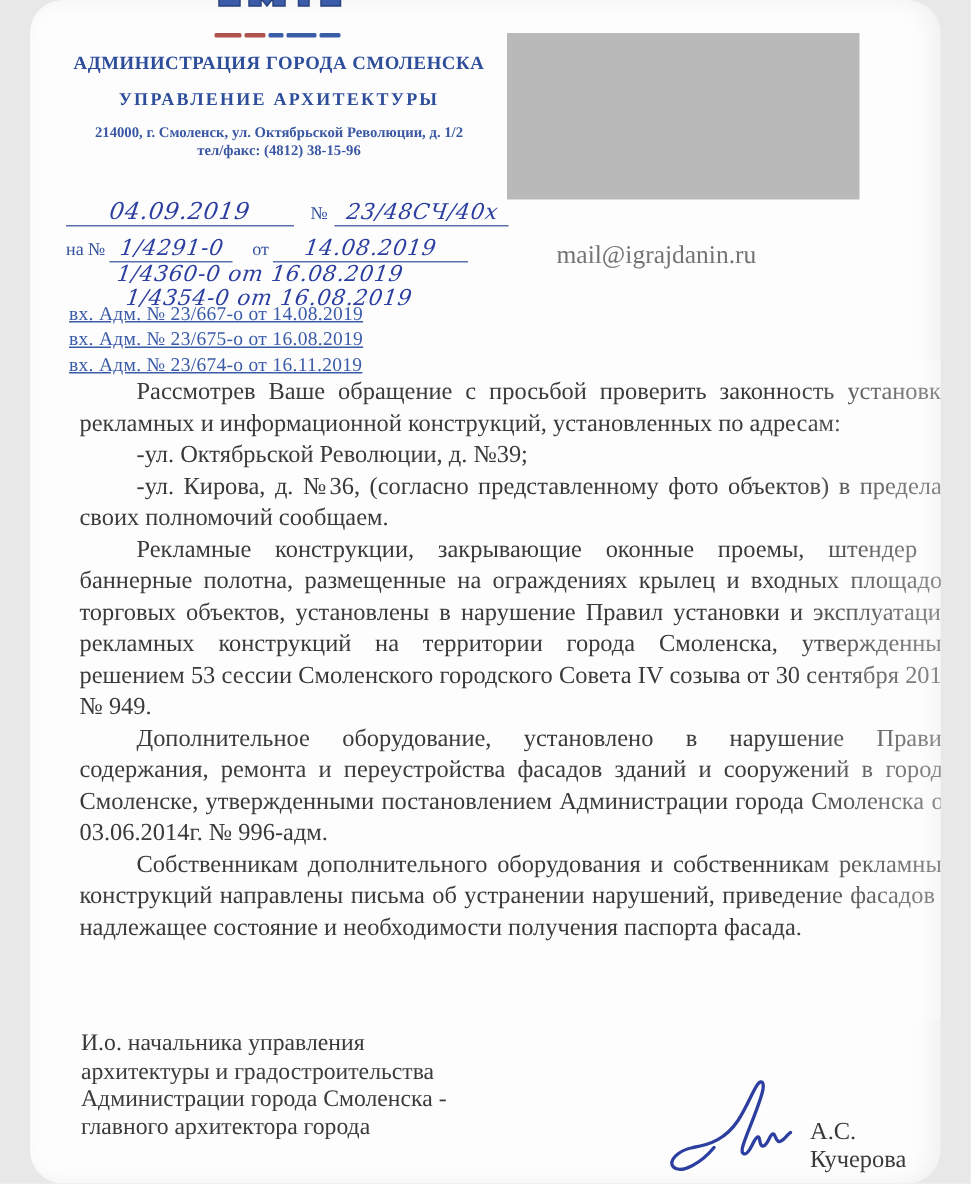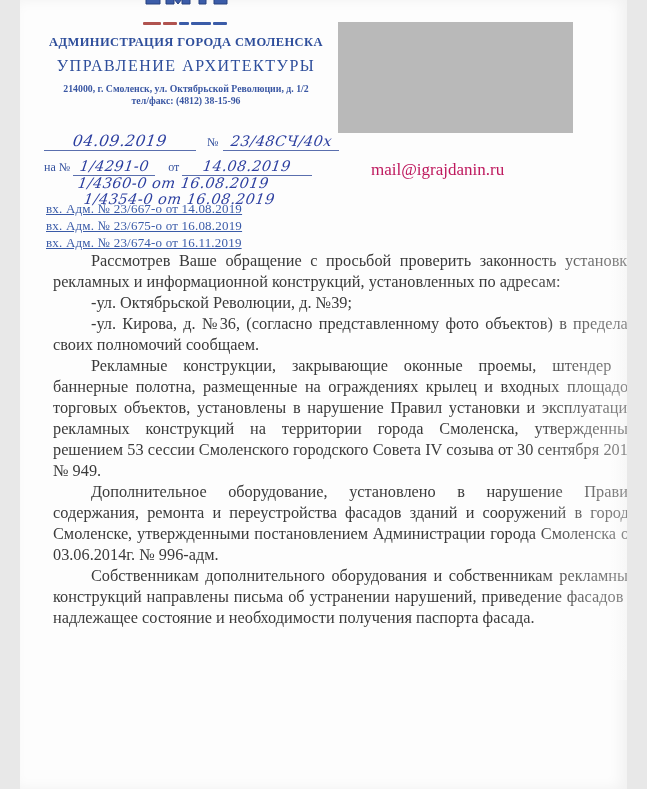--- a/index.html
+++ b/index.html
@@ -4,50 +4,51 @@
 <style>
   html,body{margin:0;padding:0;background:#e8e8e8;}
   .page{
     position:relative;
     width:607px;height:789px;
     background:#fdfdfd;
     font-family:"Liberation Serif", serif;
     overflow:hidden;
     margin:0 auto;
     box-shadow:inset -6px 0 14px rgba(0,0,0,0.05);
+    border-radius:22px;
   }
   
   .letterhead{
     position:absolute;left:20px;top:0;width:292px;
     text-align:center;color:#2e4e9b;
   }
   .logo-wrap{height:26px;overflow:hidden;position:relative;}
   .logo-wrap svg{display:block;margin:0 auto;}
   .org1{margin-top:9px;font-size:12.5px;font-weight:bold;letter-spacing:.4px;}
-  .org2{margin-top:7px;font-size:16px;font-weight:normal;letter-spacing:1.5px;line-height:18px;}
+  .org2{margin-top:7px;font-size:12px;font-weight:bold;letter-spacing:1.5px;line-height:18px;}
   .addr{margin-top:8px;font-size:9.8px;line-height:11.5px;color:#3a57a3;font-weight:bold;}
   
   .reg{position:absolute;left:24px;top:130px;width:310px;font-size:12px;color:#33509e;}
   .reg .row{position:absolute;white-space:nowrap;}
   .uline{display:inline-block;border-bottom:1.2px solid #5a6fae;text-align:center;}
   .hw{
     font-family:"DejaVu Serif", serif;
     font-style:italic;
     color:#2c3fa0;
     letter-spacing:.5px;
     display:inline-block;
     transform:skewX(-8deg);
   }
   .hw-lg{font-size:15.5px;}
   .hw-md{font-size:14.5px;}
   .printed{font-family:"Liberation Serif",serif;color:#33509e;}
   .vx{font-size:13px;color:#3a5ba8;letter-spacing:.2px;text-decoration:underline;}
   
   .redaction{position:absolute;left:318px;top:22px;width:235px;height:111px;background:#b9b9b9;}
-  .rec-email{position:absolute;left:351px;top:160px;font-size:17px;color:#be185d;}
+  .rec-email{position:absolute;left:351px;top:160px;font-size:17px;color:#737373;}
   
   .body-text{
     position:absolute;left:33px;top:250px;width:583px;
     font-size:16.3px;line-height:21px;color:#3a3a3a;
     text-align:justify;
   }
   .body-text p{margin:0;text-indent:38px;}
   .fade-right{
     position:absolute;left:500px;top:240px;width:147px;height:440px;
     background:linear-gradient(to right, rgba(253,253,253,0) 0%, rgba(253,253,253,.45) 80%);
@@ -126,14 +127,26 @@
     <p>Рассмотрев Ваше обращение с просьбой проверить законность установки рекламных и информационной конструкций, установленных по адресам:</p>
     <p>-ул. Октябрьской Революции, д. №39;</p>
     <p>-ул. Кирова, д. №36, (согласно представленному фото объектов) в пределах своих полномочий сообщаем.</p>
     <p>Рекламные конструкции, закрывающие оконные проемы, штендер и баннерные полотна, размещенные на ограждениях крылец и входных площадок торговых объектов, установлены в нарушение Правил установки и эксплуатации рекламных конструкций на территории города Смоленска, утвержденных решением 53 сессии Смоленского городского Совета IV созыва от 30 сентября 2013 № 949.</p>
     <p>Дополнительное оборудование, установлено в нарушение Правил содержания, ремонта и переустройства фасадов зданий и сооружений в городе Смоленске, утвержденными постановлением Администрации города Смоленска от 03.06.2014г. № 996-адм.</p>
     <p>Собственникам дополнительного оборудования и собственникам рекламных конструкций направлены письма об устранении нарушений, приведение фасадов в надлежащее состояние и необходимости получения паспорта фасада.</p>
   </div>
 
   <div class="fade-right"></div>
 
+  <div class="sign-block">
+    <p class="sign-line">И.о. начальника управления</p>
+    <p class="sign-line">архитектуры и градостроительства</p>
+    <p class="sign-line">Администрации города Смоленска -</p>
+    <p class="sign-line">главного архитектора города</p>
+    <span class="autograph">
+      <svg width="96" height="70" viewBox="0 0 96 70">
+        <path d="M34 48 C 26 58, 12 66, 7 61 C 3 57, 10 50, 20 48 C 32 46, 42 42, 50 30 C 56 21, 60 10, 63 6 C 66 2, 68 5, 66 12 C 62 26, 55 40, 53 48 C 52 53, 55 54, 58 49 C 60 46, 61 42, 63 41 C 65 40, 64 48, 67 47 C 70 46, 71 40, 73 39 C 75 38, 75 45, 78 44 C 81 43, 83 39, 85 38" fill="none" stroke="#2c3fa0" stroke-width="2.2" stroke-linecap="round"></path>
+      </svg>
+    </span>
+    <span class="sig-name">А.С. Кучерова</span>
+  </div>
 
 </div>
 
 </body></html>

